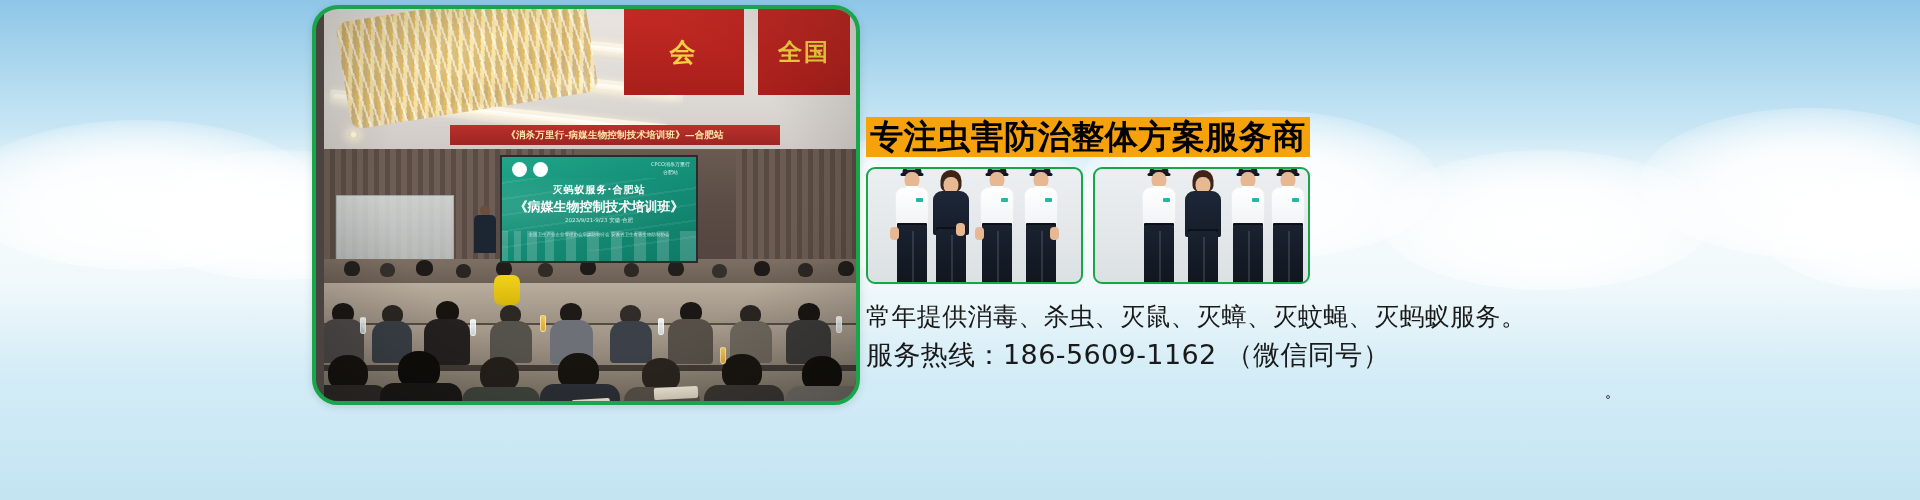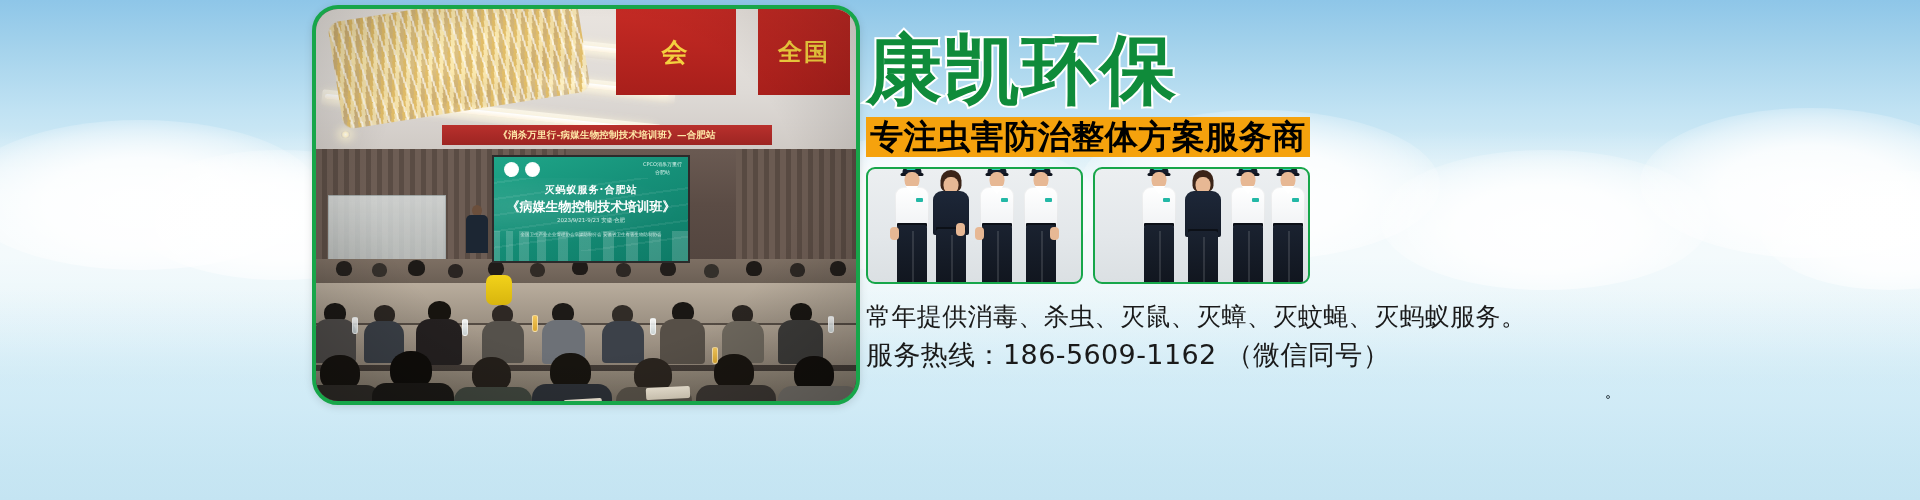--- a/index.html
+++ b/index.html
@@ -54,21 +54,21 @@
   .main-photo {
     position:absolute;
     left:312px; top:5px;
     width:548px; height:400px;
     border:4px solid #17a64a;
     border-radius:26px;
     overflow:hidden;
     background:#4a4340;
     box-shadow:0 2px 8px rgba(0,0,0,0.13);
   }
-  .mp-inner { position:absolute; inset:0; overflow:hidden; }
+  .mp-inner { position:absolute; inset:0; overflow:hidden;margin-left:8px; }
 
   
   .ceiling {
     position:absolute; left:0; top:0; width:100%; height:152px;
     background:linear-gradient(180deg,#e9e4df 0%,#dedad6 55%,#cdc7c2 100%);
   }
   .ceil-slab {
     position:absolute; height:16px;
     background:linear-gradient(180deg,#f6f3ef,#ddd7d1);
     border-radius:2px;
@@ -499,21 +499,20 @@
         <div class="papers" style="left:330px; top:128px;"></div>
         <div class="papers" style="left:248px; top:140px; width:38px;"></div>
       </div>
 
       <div class="photo-vign"></div>
     </div>
   </div>
 
   <div class="content">
 
-    <div class="brand-title">康凯环保</div>
 
     <div class="tagline-bar">
       <span>专注虫害防治整体方案服务商</span>
     </div>
 
     <div class="team-row">
 
       <div class="team-card">
         <div class="person" style="left:24px; height:117px; width:40px;">
           <div class="p-cap">

